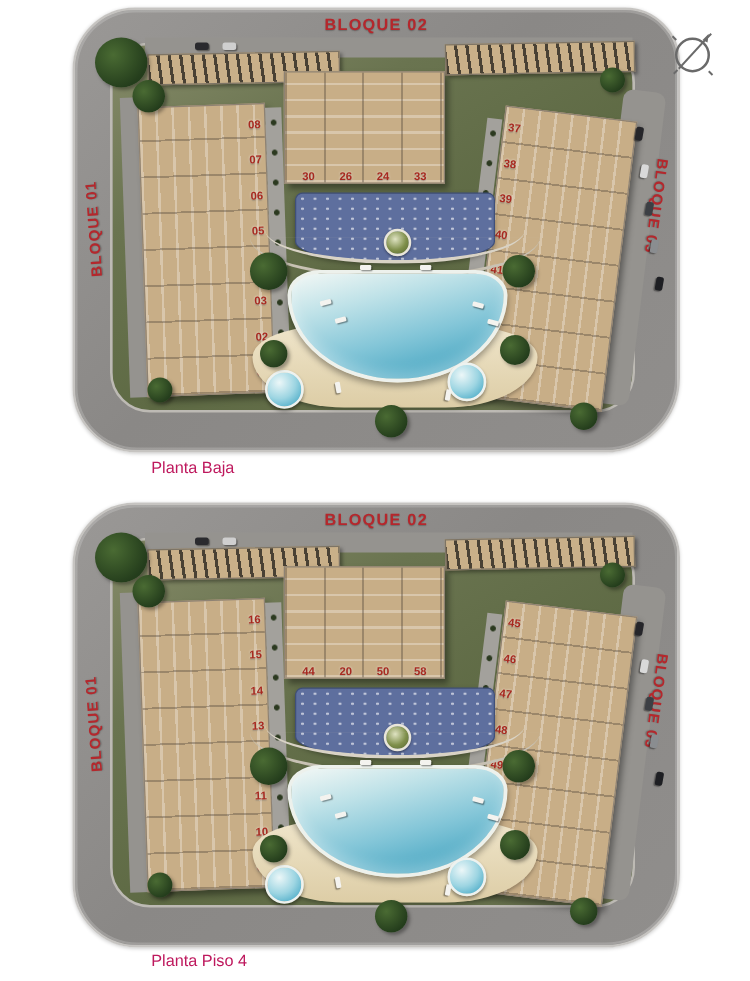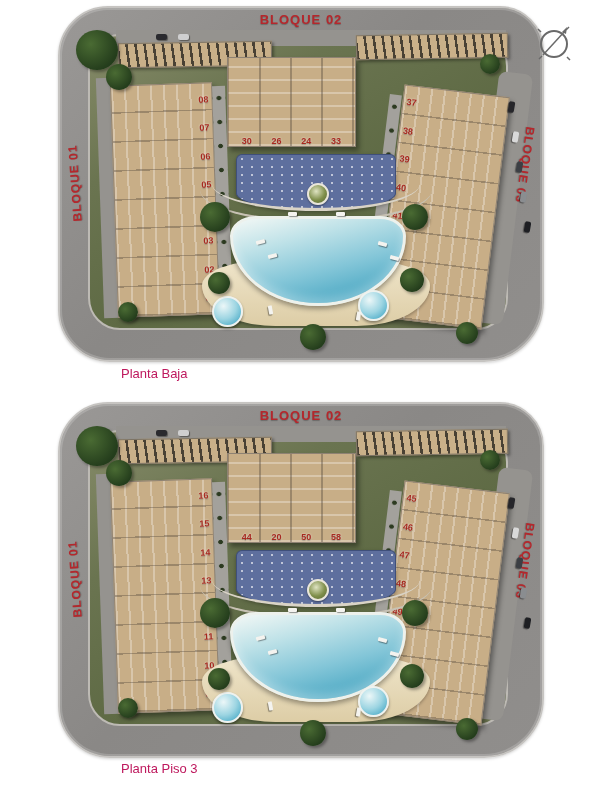--- a/index.html
+++ b/index.html
@@ -306,21 +306,21 @@
       <div class="car c5"></div>
       <div class="car c6"></div>
       <div class="car c7"></div>
 
       <div class="label-top">BLOQUE 02</div>
       <div class="label-left">BLOQUE 01</div>
       <div class="label-right">BLOQUE 03</div>
     </div>
   </div>
 
-  <div class="caption" style="top:761px">Planta Piso 3</div>
+  <div class="caption" style="top:761px">Planta Piso 4</div>
 
   <svg class="compass" viewBox="0 0 46 46">
     <circle cx="23" cy="23" r="13" fill="none" stroke="#6a6a6a" stroke-width="2"></circle>
     <line x1="12" y1="34" x2="34" y2="10" stroke="#6a6a6a" stroke-width="1.5"></line>
     <polygon points="36,6 31,11 35,13" fill="#6a6a6a"></polygon>
     <line x1="35" y1="9" x2="38" y2="6" stroke="#6a6a6a" stroke-width="1.5"></line>
     <line x1="7" y1="8" x2="10" y2="11" stroke="#6a6a6a" stroke-width="1.5"></line>
     <line x1="8" y1="38" x2="11" y2="35" stroke="#6a6a6a" stroke-width="1.5"></line>
     <line x1="36" y1="36" x2="39" y2="39" stroke="#6a6a6a" stroke-width="1.5"></line>
   </svg>

